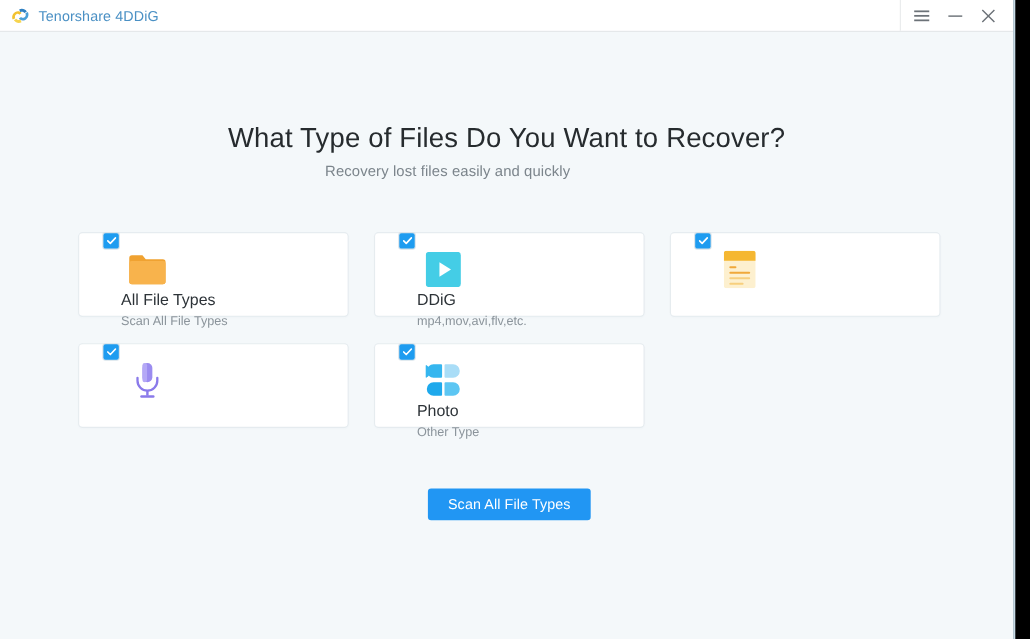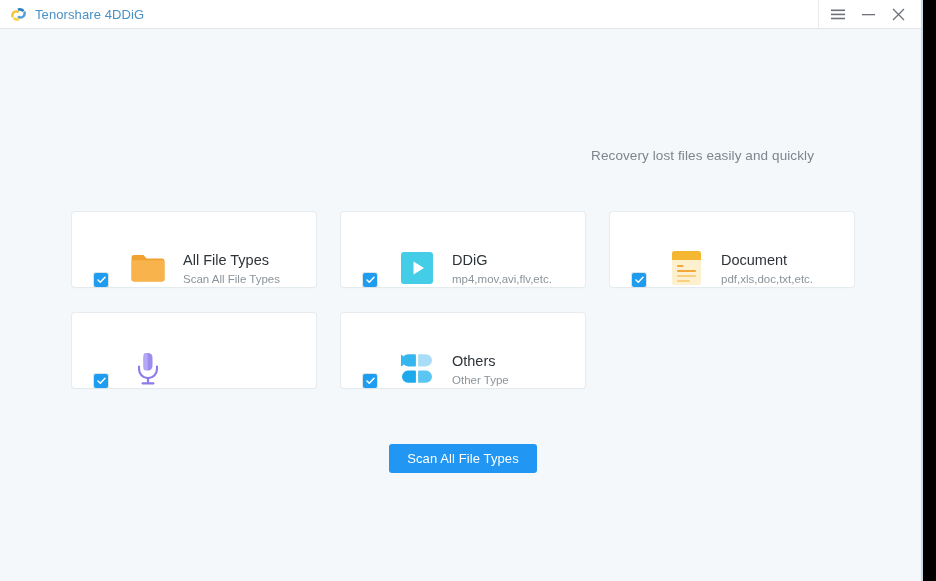--- a/index.html
+++ b/index.html
@@ -95,21 +95,21 @@
     font-size: 25px;
     color: #262b2e;
     font-weight: normal;
     letter-spacing: .15px;
   }
   #subheading {
     position: absolute;
     left: 0;
     top: 148px;
     width: 814px;
-    text-align: right;
+    text-align: center;
     font-size: 13.5px;
     color: #7c858c;
     letter-spacing: .1px;
   }
 
   
   #card-grid {
     position: absolute;
     left: 72px;
     top: 212px;
@@ -118,23 +118,24 @@
     grid-template-columns: 244px 244px 244px;
     grid-template-rows: 75px 75px;
     column-gap: 25px;
     row-gap: 26px;
   }
   .file-card {
     background: #ffffff;
     border-radius: 3px;
     box-shadow: 0 0 0 1px rgba(225,232,236,.75), 0 1px 2px rgba(120,140,155,.07);
     display: flex;
-    align-items: flex-end;
+    align-items: flex-start;
     box-sizing: border-box;
     padding-left: 22px;
+    flex-direction: column;
   }
   .cb {
     width: 14px;
     height: 14px;
     border-radius: 2px;
     background: #1e9cf0;
     box-shadow: 0 0 0 1px #d8e3ea;
     flex: 0 0 auto;
     display: flex;
     align-items: center;
@@ -225,20 +226,21 @@
     </div>
     <div class="tb-btn" id="btn-close">
       <span>
         <svg width="13" height="13" viewBox="0 0 13 13">
           <path d="M1 1 L12 12 M12 1 L1 12" stroke="#6c7278" stroke-width="1.3" fill="none"></path>
         </svg>
       </span>
     </div>
   </div>
 
+  <div id="heading">What Type of Files Do You Want to Recover?</div>
   <div id="subheading">Recovery lost files easily and quickly</div>
 
   <div id="card-grid">
 
     <div class="file-card">
       <span class="cb">
         <svg width="9" height="8" viewBox="0 0 9 8">
             <path d="M1 4 L3.3 6.3 L8 1.3" stroke="#ffffff" stroke-width="1.5" fill="none" stroke-linecap="round" stroke-linejoin="round"></path>
           </svg>
       </span>
@@ -282,24 +284,20 @@
       <span class="card-icon">
         <svg width="29" height="34" viewBox="0 0 29 34">
           <path d="M0 2.5 a2.5 2.5 0 0 1 2.5 -2.5 h24 a2.5 2.5 0 0 1 2.5 2.5 v29 a2.5 2.5 0 0 1 -2.5 2.5 h-24 a2.5 2.5 0 0 1 -2.5 -2.5 z" fill="#fdf0cf"></path>
           <path d="M0 2.5 a2.5 2.5 0 0 1 2.5 -2.5 h24 a2.5 2.5 0 0 1 2.5 2.5 v6.5 h-29 z" fill="#f5b731"></path>
           <rect x="5" y="14" width="6.5" height="1.9" rx="0.9" fill="#f0a83a"></rect>
           <rect x="5" y="19" width="19" height="1.9" rx="0.9" fill="#f0a83a"></rect>
           <rect x="5" y="24" width="19" height="1.9" rx="0.9" fill="#f7cf7e"></rect>
           <rect x="5" y="29" width="13" height="1.9" rx="0.9" fill="#f7cf7e"></rect>
         </svg>
       </span>
-      <span class="card-text">
-        <span class="card-title">Document</span>
-        <span class="card-sub">pdf,xls,doc,txt,etc.</span>
-      </span>
     </div>
 
     <div class="file-card">
       <span class="cb">
         <svg width="9" height="8" viewBox="0 0 9 8">
             <path d="M1 4 L3.3 6.3 L8 1.3" stroke="#ffffff" stroke-width="1.5" fill="none" stroke-linecap="round" stroke-linejoin="round"></path>
           </svg>
       </span>
       <span class="card-icon">
         <svg width="26" height="34" viewBox="0 0 26 34">
@@ -321,21 +319,21 @@
       <span class="card-icon">
         <svg width="32" height="32" viewBox="0 0 32 32">
           <path d="M14.6 2 a6.5 6.5 0 0 1 0 11.2 a0.9 0.9 0 0 1 -1.4 -0.8 v-9.6 a0.9 0.9 0 0 1 1.4 -0.8 z" fill="#35b6ef" transform="translate(-13.8,0) rotate(0)"></path>
           <path d="M14 1.2 h-6.9 a6.1 6.1 0 0 0 0 12.2 h6.9 a0.9 0.9 0 0 0 0.9 -0.9 v-10.4 a0.9 0.9 0 0 0 -0.9 -0.9 z" fill="#35b6ef"></path>
           <path d="M18 1.2 h6.9 a6.1 6.1 0 0 1 0 12.2 h-6.9 a0.9 0.9 0 0 1 -0.9 -0.9 v-10.4 a0.9 0.9 0 0 1 0.9 -0.9 z" fill="#a9ddf7"></path>
           <path d="M14 17.6 h-6.9 a6.1 6.1 0 0 0 0 12.2 h6.9 a0.9 0.9 0 0 0 0.9 -0.9 v-10.4 a0.9 0.9 0 0 0 -0.9 -0.9 z" fill="#1ea9ec"></path>
           <path d="M18 17.6 h6.9 a6.1 6.1 0 0 1 0 12.2 h-6.9 a0.9 0.9 0 0 1 -0.9 -0.9 v-10.4 a0.9 0.9 0 0 1 0.9 -0.9 z" fill="#5cc6f3"></path>
         </svg>
       </span>
       <span class="card-text">
-        <span class="card-title">Others</span>
+        <span class="card-title">Photo</span>
         <span class="card-sub">Other Type</span>
       </span>
     </div>
 
   </div>
 
   <button id="scan-button">Scan All File Types</button>
 
 </div>
 

